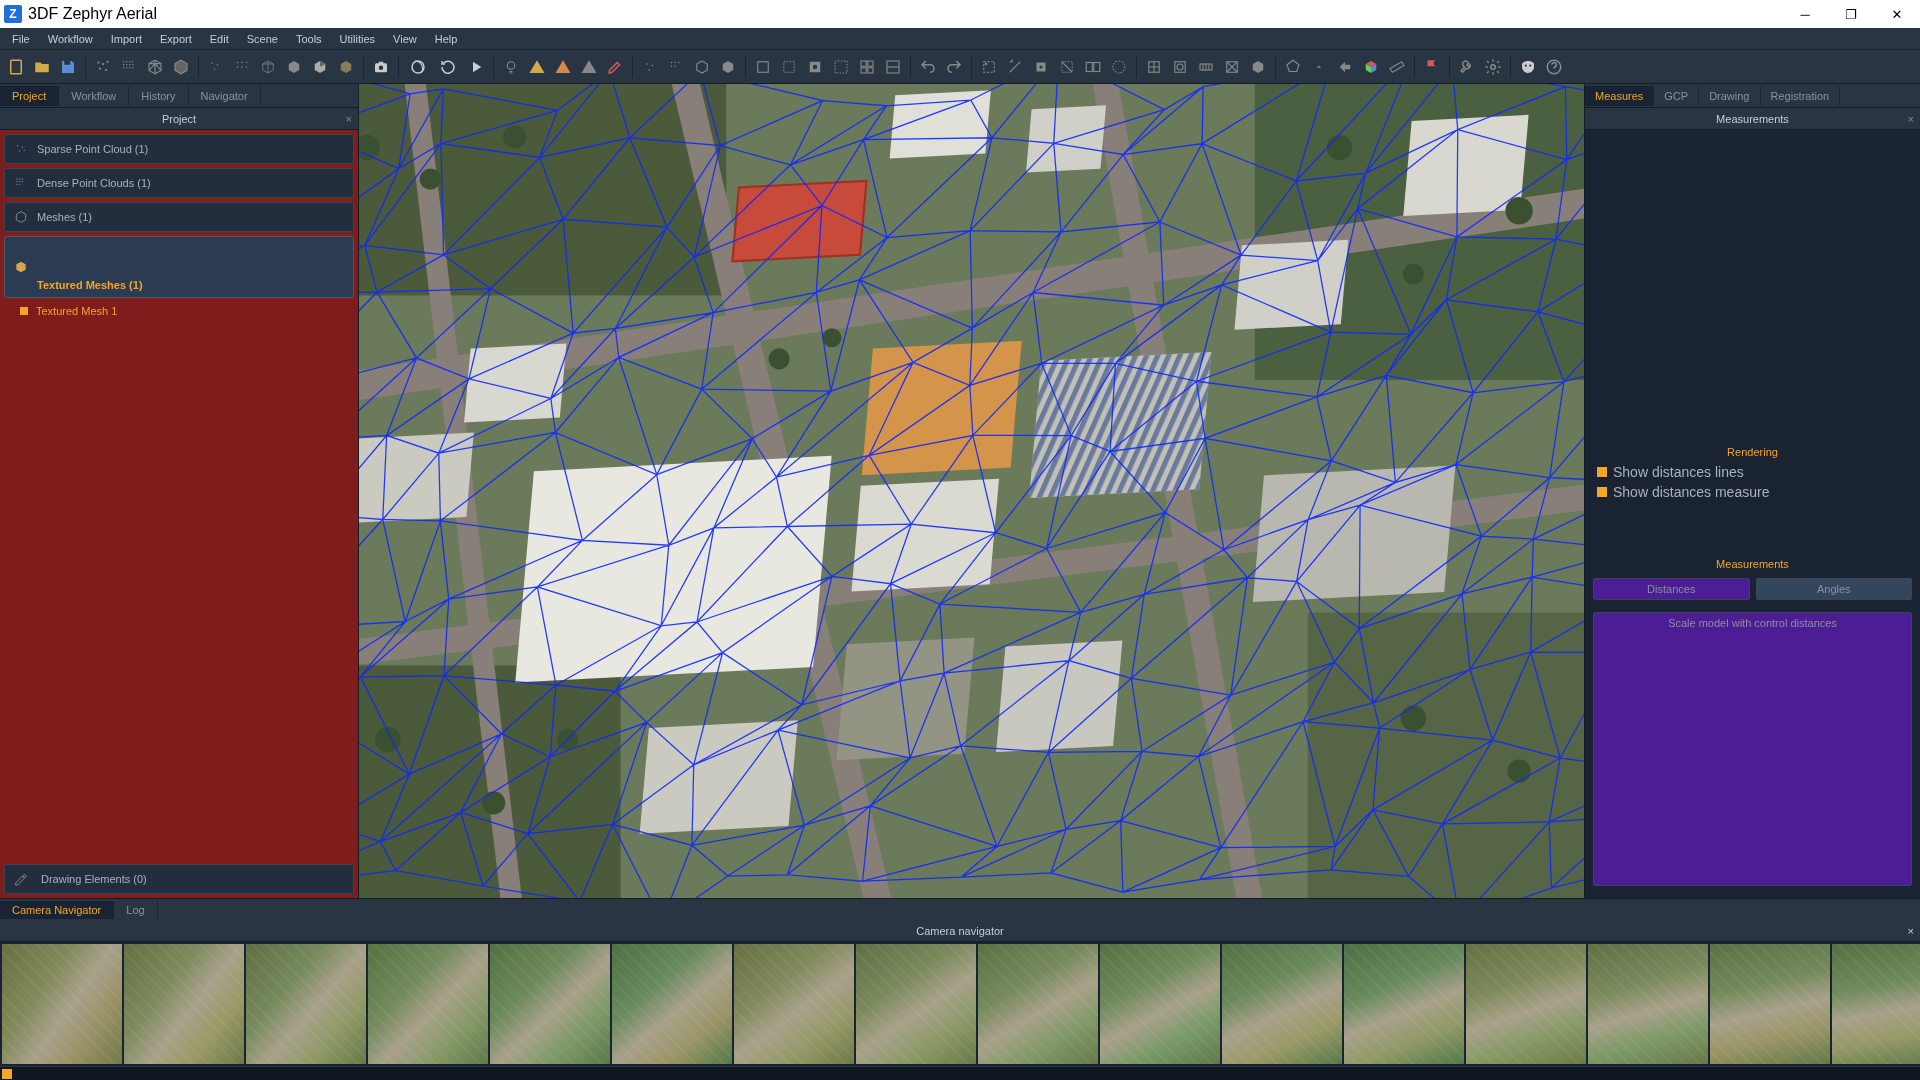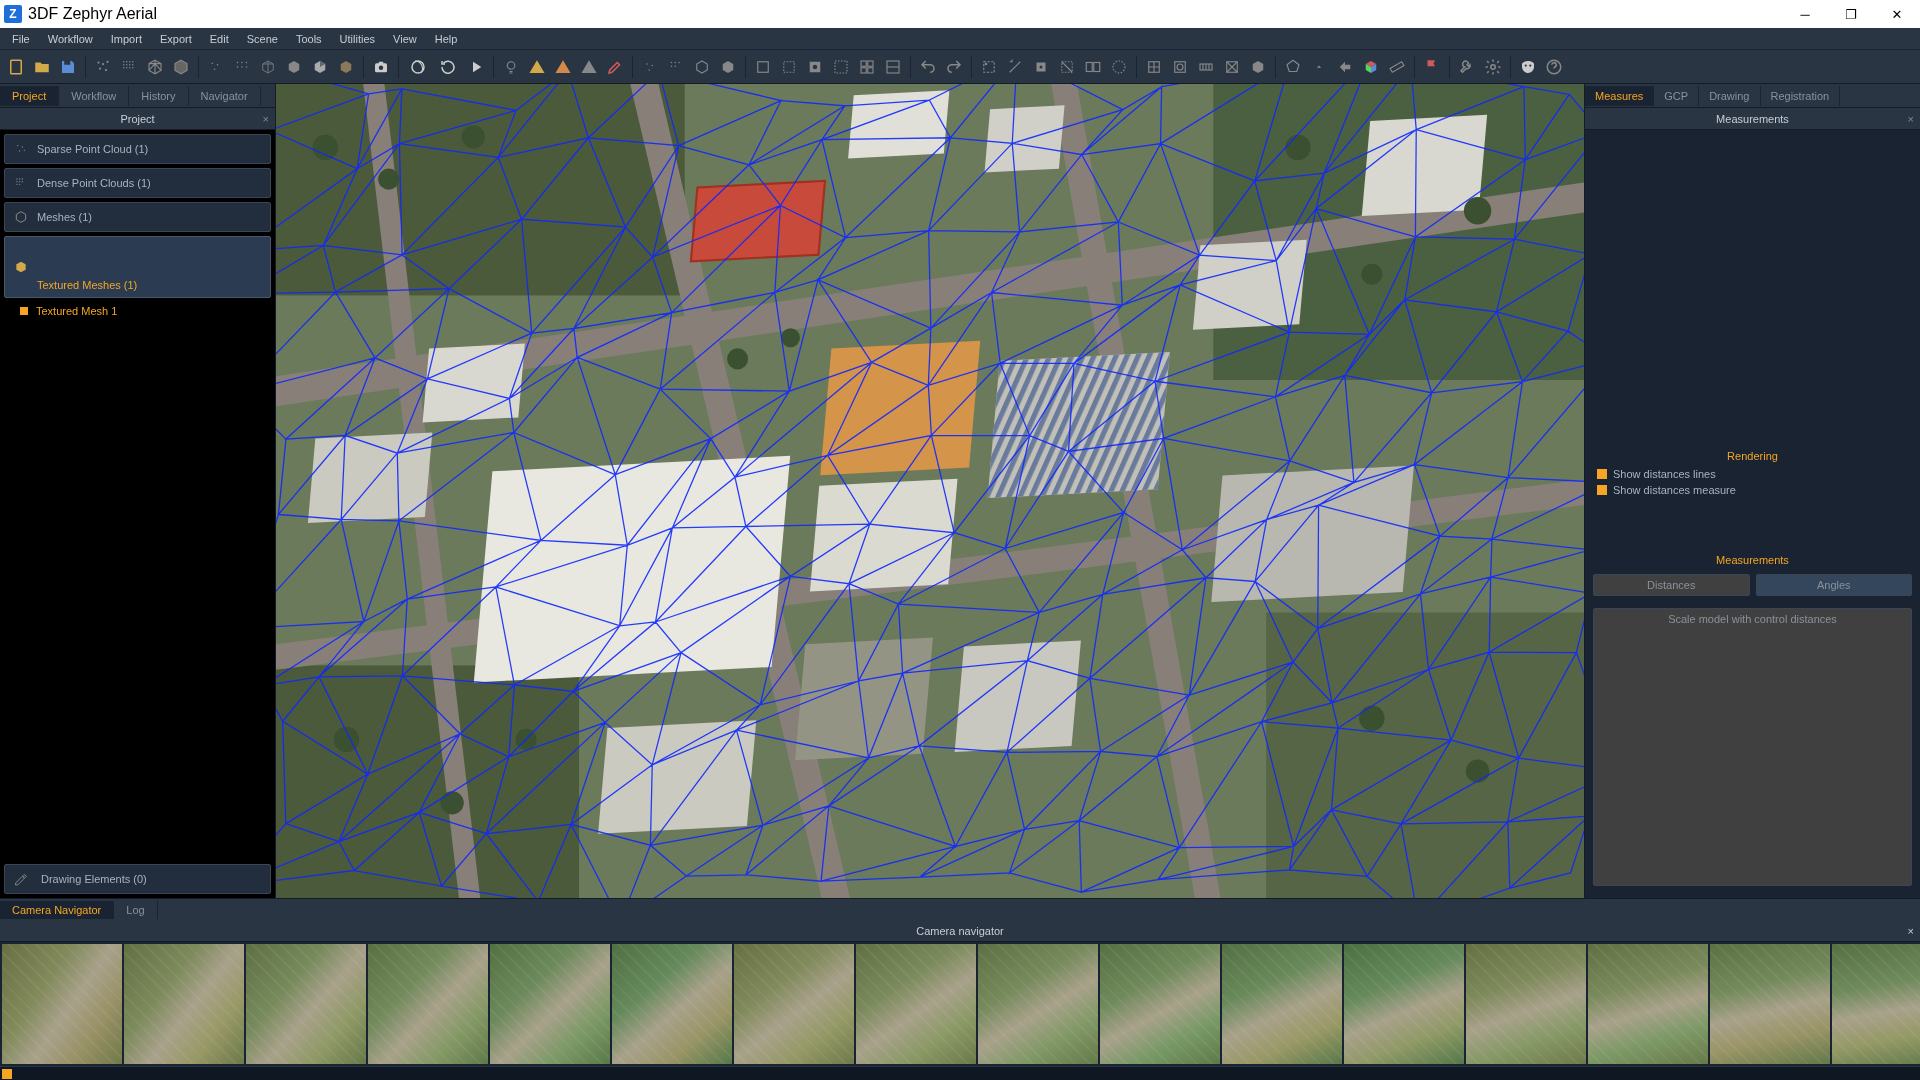--- a/index.html
+++ b/index.html
@@ -19,31 +19,31 @@
 
 .toolbar { height: 34px; background: #2a3544; display: flex; align-items: center; padding: 0 4px; gap: 2px; border-bottom: 1px solid #141c28; }
 .toolbar .tbtn { width: 24px; height: 24px; display: flex; align-items: center; justify-content: center; cursor: pointer; border-radius: 2px; color: #888; }
 .toolbar .tsep { width: 1px; height: 22px; background: #1a2332; margin: 0 3px; }
 .toolbar svg { width: 18px; height: 18px; }
 
 
 .main-area { display: flex; height: calc(100% - 28px - 22px - 34px - 22px - 160px); }
 
 
-.left-panel { width: 276px; background: #000000; border-right: 1px solid #141c28; display: flex; flex-direction: column; }
+.left-panel { width: 359px; background: #7f1d1d; border-right: 1px solid #141c28; display: flex; flex-direction: column; }
 .left-tabs { height: 24px; background: #2a3544; display: flex; align-items: center; border-bottom: 1px solid #141c28; }
 .left-tabs .ltab { padding: 4px 12px; cursor: pointer; color: #8a919c; font-size: 11px; border-right: 1px solid #1a2332;}
 .left-tabs .ltab.active { background: #1a2332; color: #f5a623; }
 .panel-header { height: 22px; background: #2a3544; display: flex; align-items: center; justify-content: center; font-size: 11px; color: #c8cdd4; position: relative; border-bottom: 1px solid #141c28;}
 .panel-header .closex { position: absolute; right: 6px; cursor: pointer; color: #888;}
 
 .project-tree { flex: 1; padding: 4px; overflow-y: auto; }
 .tree-item { display: flex; align-items: center; padding: 6px 8px; cursor: pointer; border: 1px solid #3a4656; border-radius: 2px; margin-bottom: 4px; background: #222d3d; gap: 8px;}
 .tree-item.selected { background: #2a3b52; border-color: #4a5868;}
-.tree-item.selected .tree-label { color: #f5a623; font-weight: 400; margin-top: 36px;}
+.tree-item.selected .tree-label { color: #f5a623; font-weight: 700; margin-top: 36px;}
 .tree-item .tree-icon { width: 16px; height: 16px; display: flex; align-items: center; justify-content: center; color: #888;}
 .tree-item .tree-label { font-size: 11px; color: #aab2bd; }
 .tree-child { display: flex; align-items: center; padding: 3px 8px 3px 16px; cursor: pointer; gap: 4px;}
 .tree-child .bullet { width: 8px; height: 8px; background: #f5a623; margin-right: 4px;}
 .tree-child .child-label { font-size: 11px; color: #f5a623; }
 
 .drawing-section { margin-top: auto; }
 
 
 .viewport { flex: 1; position: relative; background: #3a5a3a; overflow: hidden; }
@@ -54,24 +54,24 @@
 .right-tabs .rtab { padding: 4px 10px; cursor: pointer; color: #8a919c; font-size: 11px; border-right: 1px solid #1a2332;}
 .right-tabs .rtab.active { background: #1a2332; color: #f5a623; }
 
 .measure-content { flex: 1; display: flex; flex-direction: column; }
 .meas-list { flex: 1; }
 
 .meas-section { padding: 4px 8px; margin-top: 44px; }
 .section-title { color: #f5a623; font-size: 11px; text-align: center; padding: 4px 0; }
 .chk-row { display: flex; align-items: center; gap: 6px; padding: 2px 4px; }
 .chk-row .chk { width: 10px; height: 10px; background: #f5a623; }
-.chk-row .chk-label { font-size: 11px; color: #aab2bd; }
+.chk-row .chk-label { font-size: 14px; color: #aab2bd; }
 
 .btn-row { display: flex; gap: 6px; margin: 4px 8px; }
-.meas-btn { flex: 1; background: #404040; border: 1px solid #3a4656; color: #8a919c; padding: 4px 0; text-align: center; cursor: pointer; border-radius: 2px; font-size: 11px;}
+.meas-btn { flex: 1; background: #4c1d95; border: 1px solid #3a4656; color: #8a919c; padding: 4px 0; text-align: center; cursor: pointer; border-radius: 2px; font-size: 11px;}
 .meas-btn.wide { margin: 4px 8px; }
 .meas-btn.highlight { background: #34465c; }
 
 
 .bottom-tabs { height: 22px; background: #2a3544; display: flex; align-items: center; border-top: 1px solid #141c28; }
 .bottom-tabs .btab { padding: 3px 12px; cursor: pointer; color: #8a919c; font-size: 11px; border-right: 1px solid #1a2332;}
 .bottom-tabs .btab.active { background: #1a2332; color: #f5a623; }
 
 .camera-nav { height: 160px; background: #1a2332; display: flex; flex-direction: column; }
 .cam-header { height: 22px; background: #2a3544; display: flex; align-items: center; justify-content: center; font-size: 11px; position: relative; border-bottom: 1px solid #141c28;}

